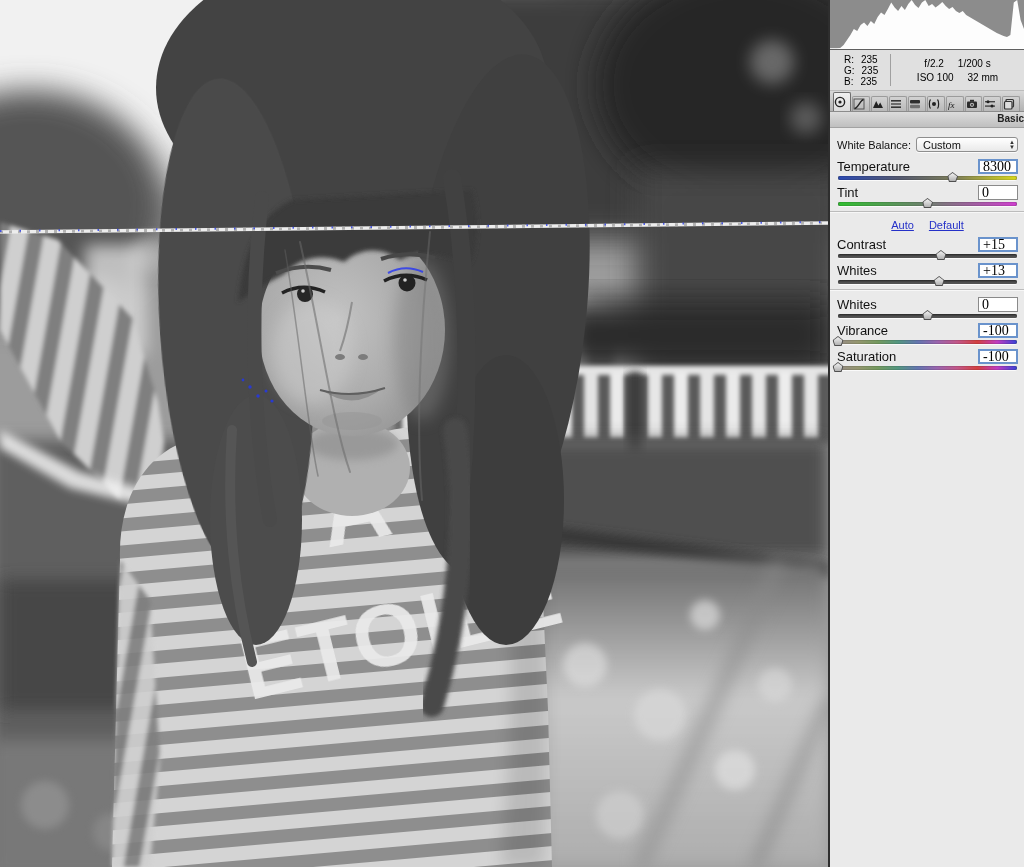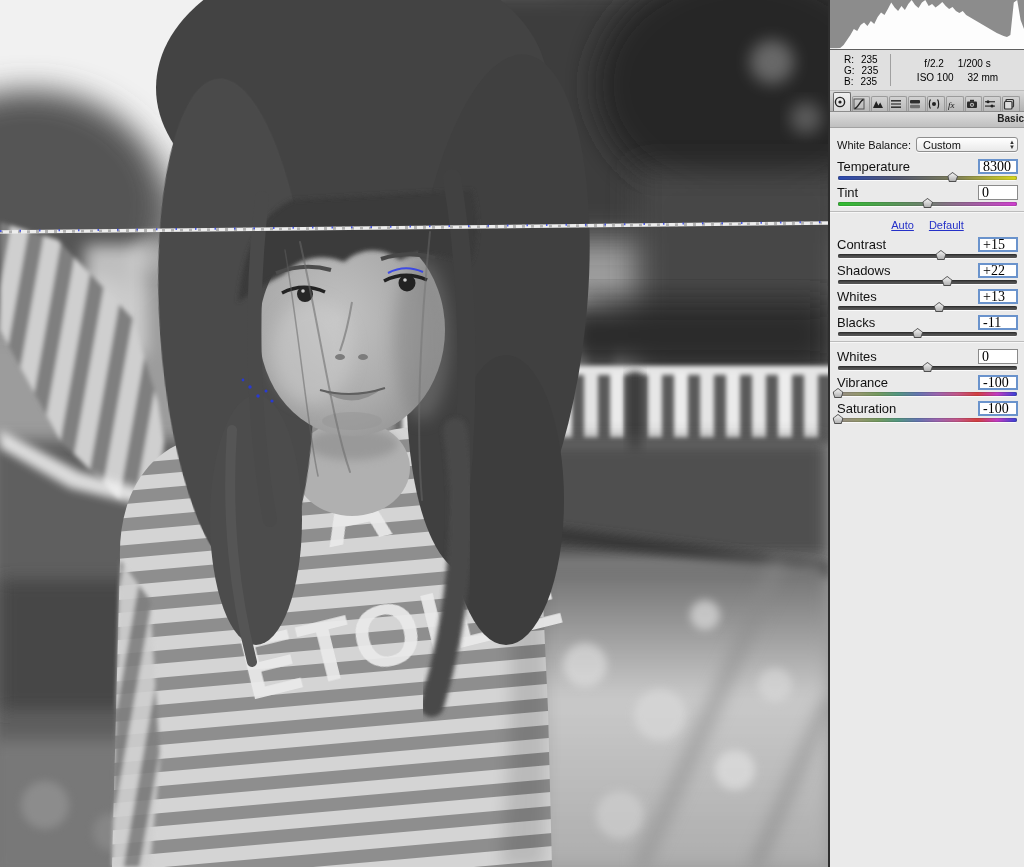--- a/index.html
+++ b/index.html
@@ -395,49 +395,31 @@
         <div class="srow-top">
           <span class="slbl">Contrast</span>
           <input class="sval modified" value="+15" style="">
         </div>
         <div class="track plain">
             <div class="thumb" style="left: 57.5%;"></div>
           </div>
       </div>
 
 
-      <div class="slider-row">
-        <div class="srow-top">
-          <span class="slbl">Shadows</span>
-          <input class="sval modified" value="+22" style="">
-        </div>
-        <div class="track plain">
-            <div class="thumb" style="left: 61%;"></div>
-          </div>
-      </div>
 
       <div class="slider-row">
         <div class="srow-top">
           <span class="slbl">Whites</span>
           <input class="sval modified" value="+13" style="">
         </div>
         <div class="track plain">
             <div class="thumb" style="left: 56.5%;"></div>
           </div>
       </div>
 
-      <div class="slider-row">
-        <div class="srow-top">
-          <span class="slbl">Blacks</span>
-          <input class="sval modified" value="-11" style="">
-        </div>
-        <div class="track plain">
-            <div class="thumb" style="left: 44.5%;"></div>
-          </div>
-      </div>
 
       <div class="divider"></div>
 
       <div class="slider-row">
         <div class="srow-top">
           <span class="slbl">Whites</span>
           <input class="sval" value="0" style="">
         </div>
         <div class="track plain">
             <div class="thumb" style="left: 50%;"></div>

